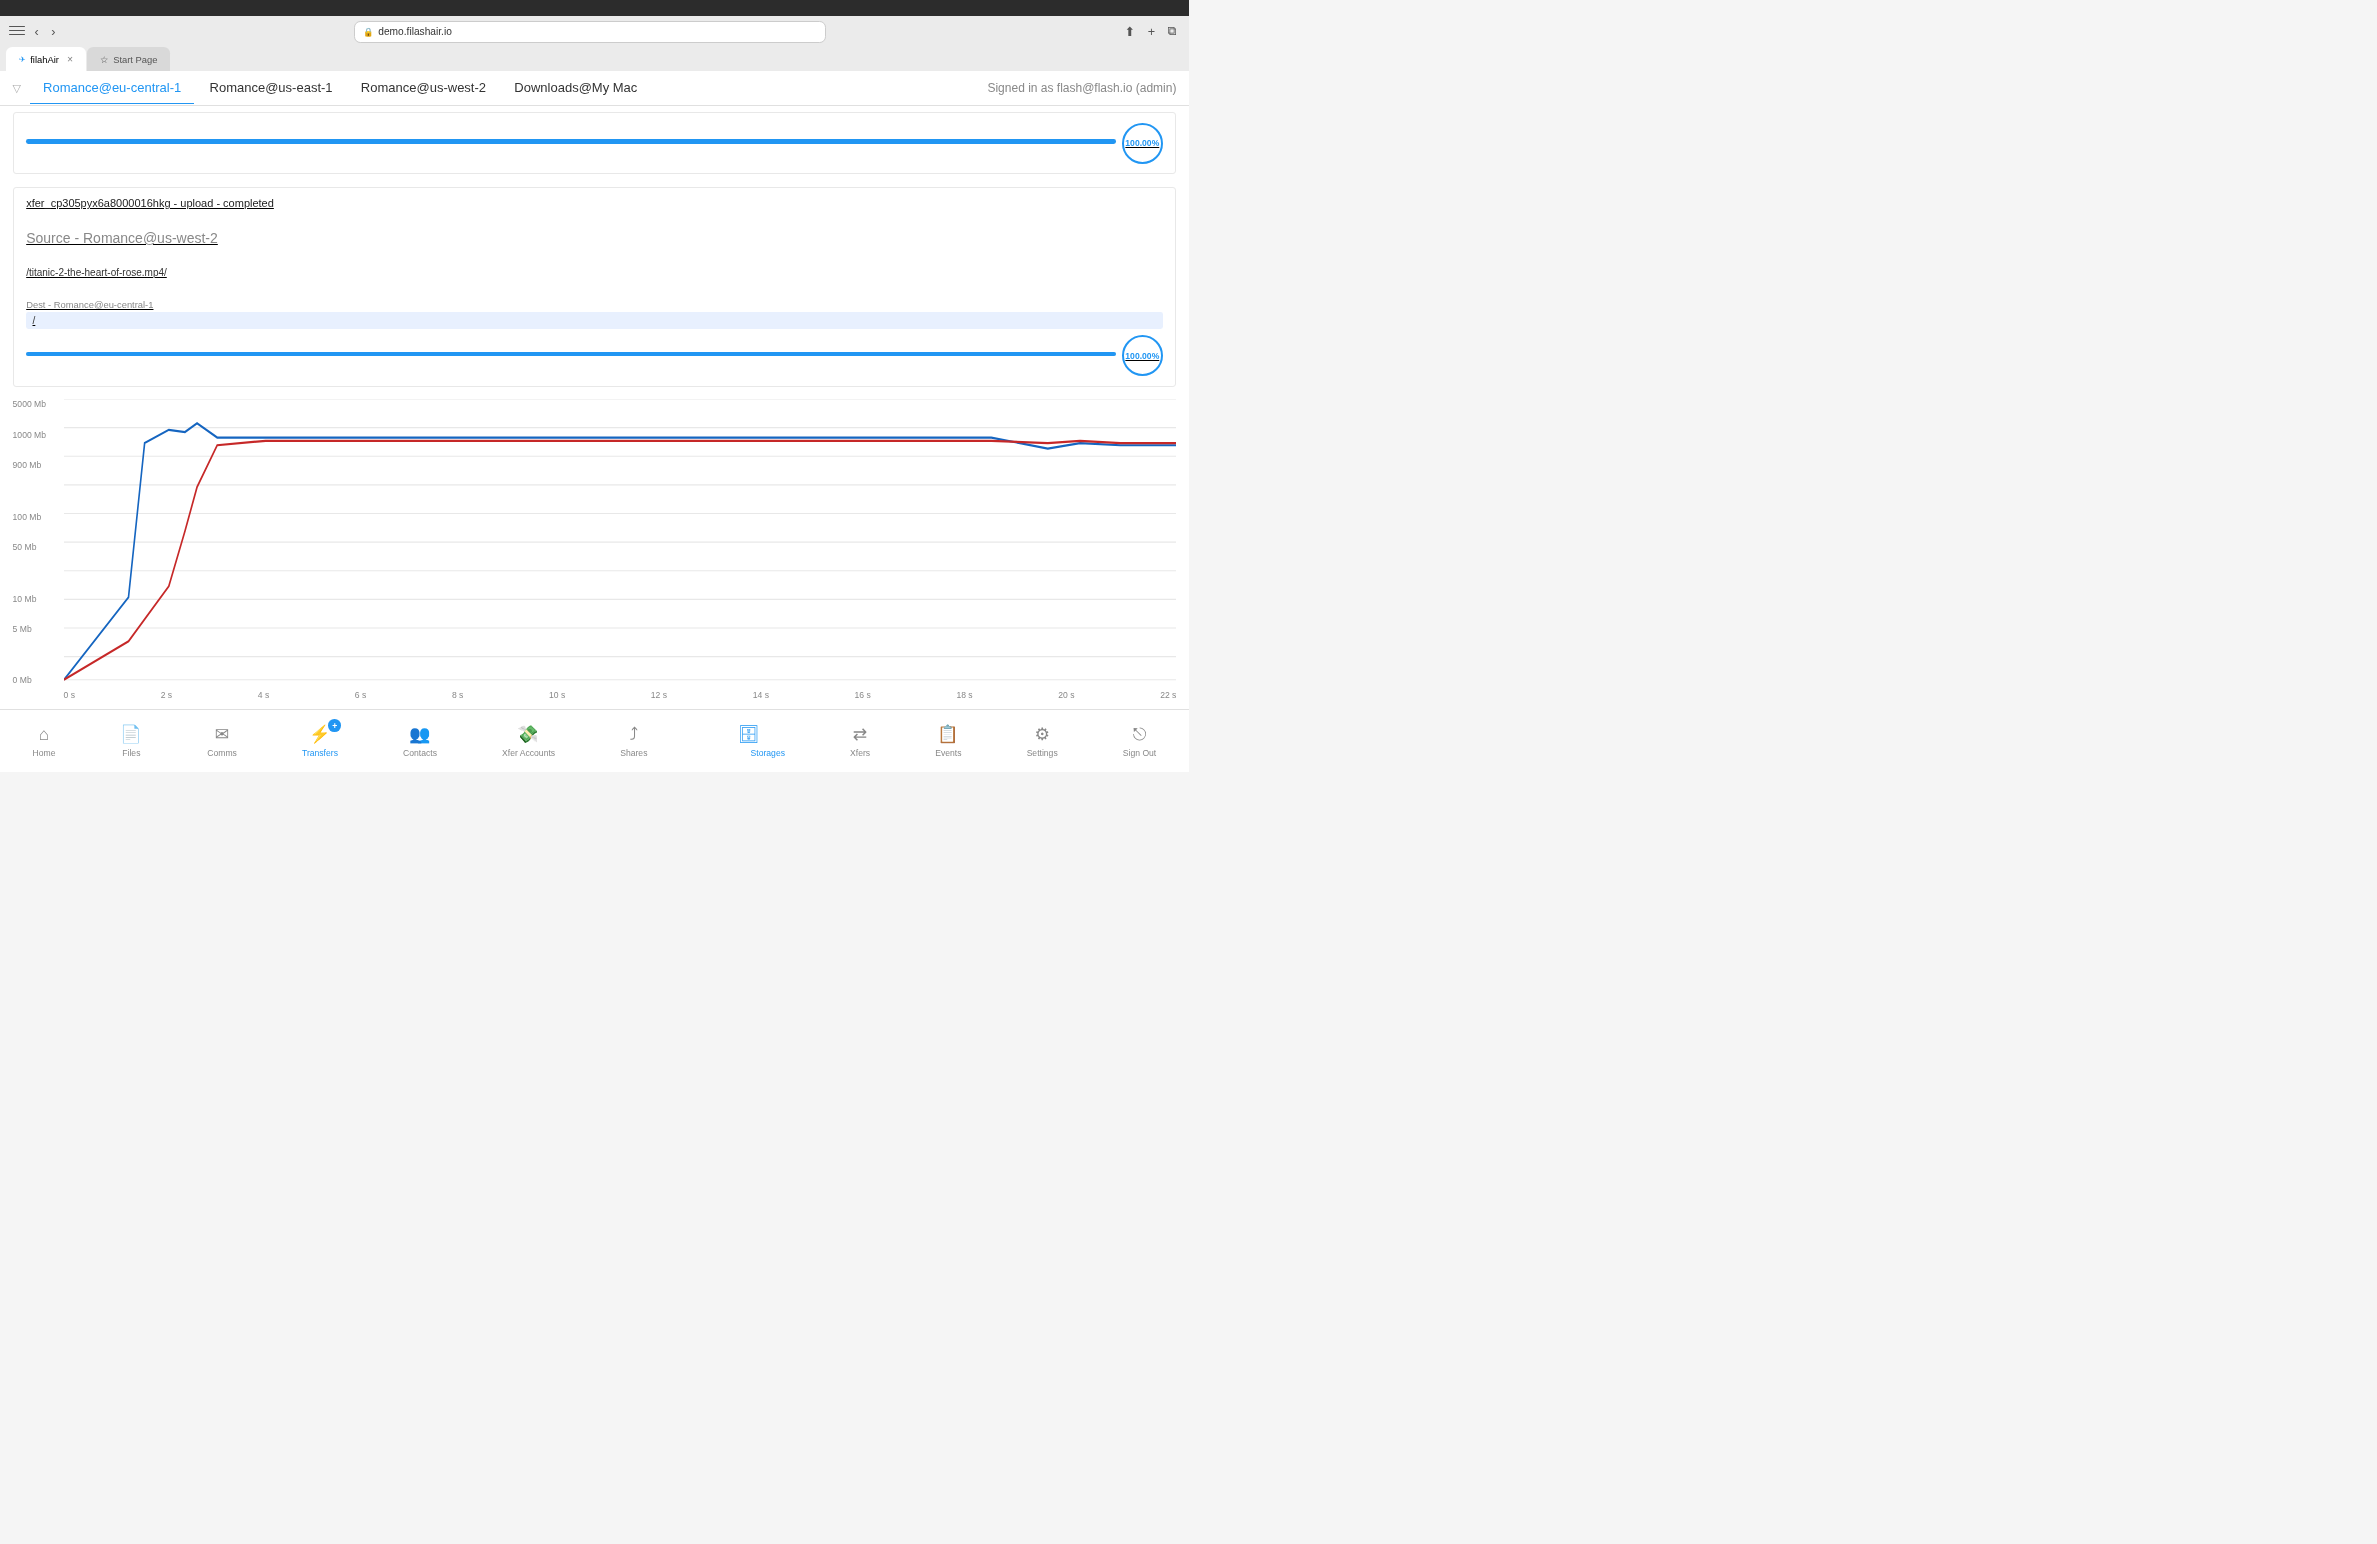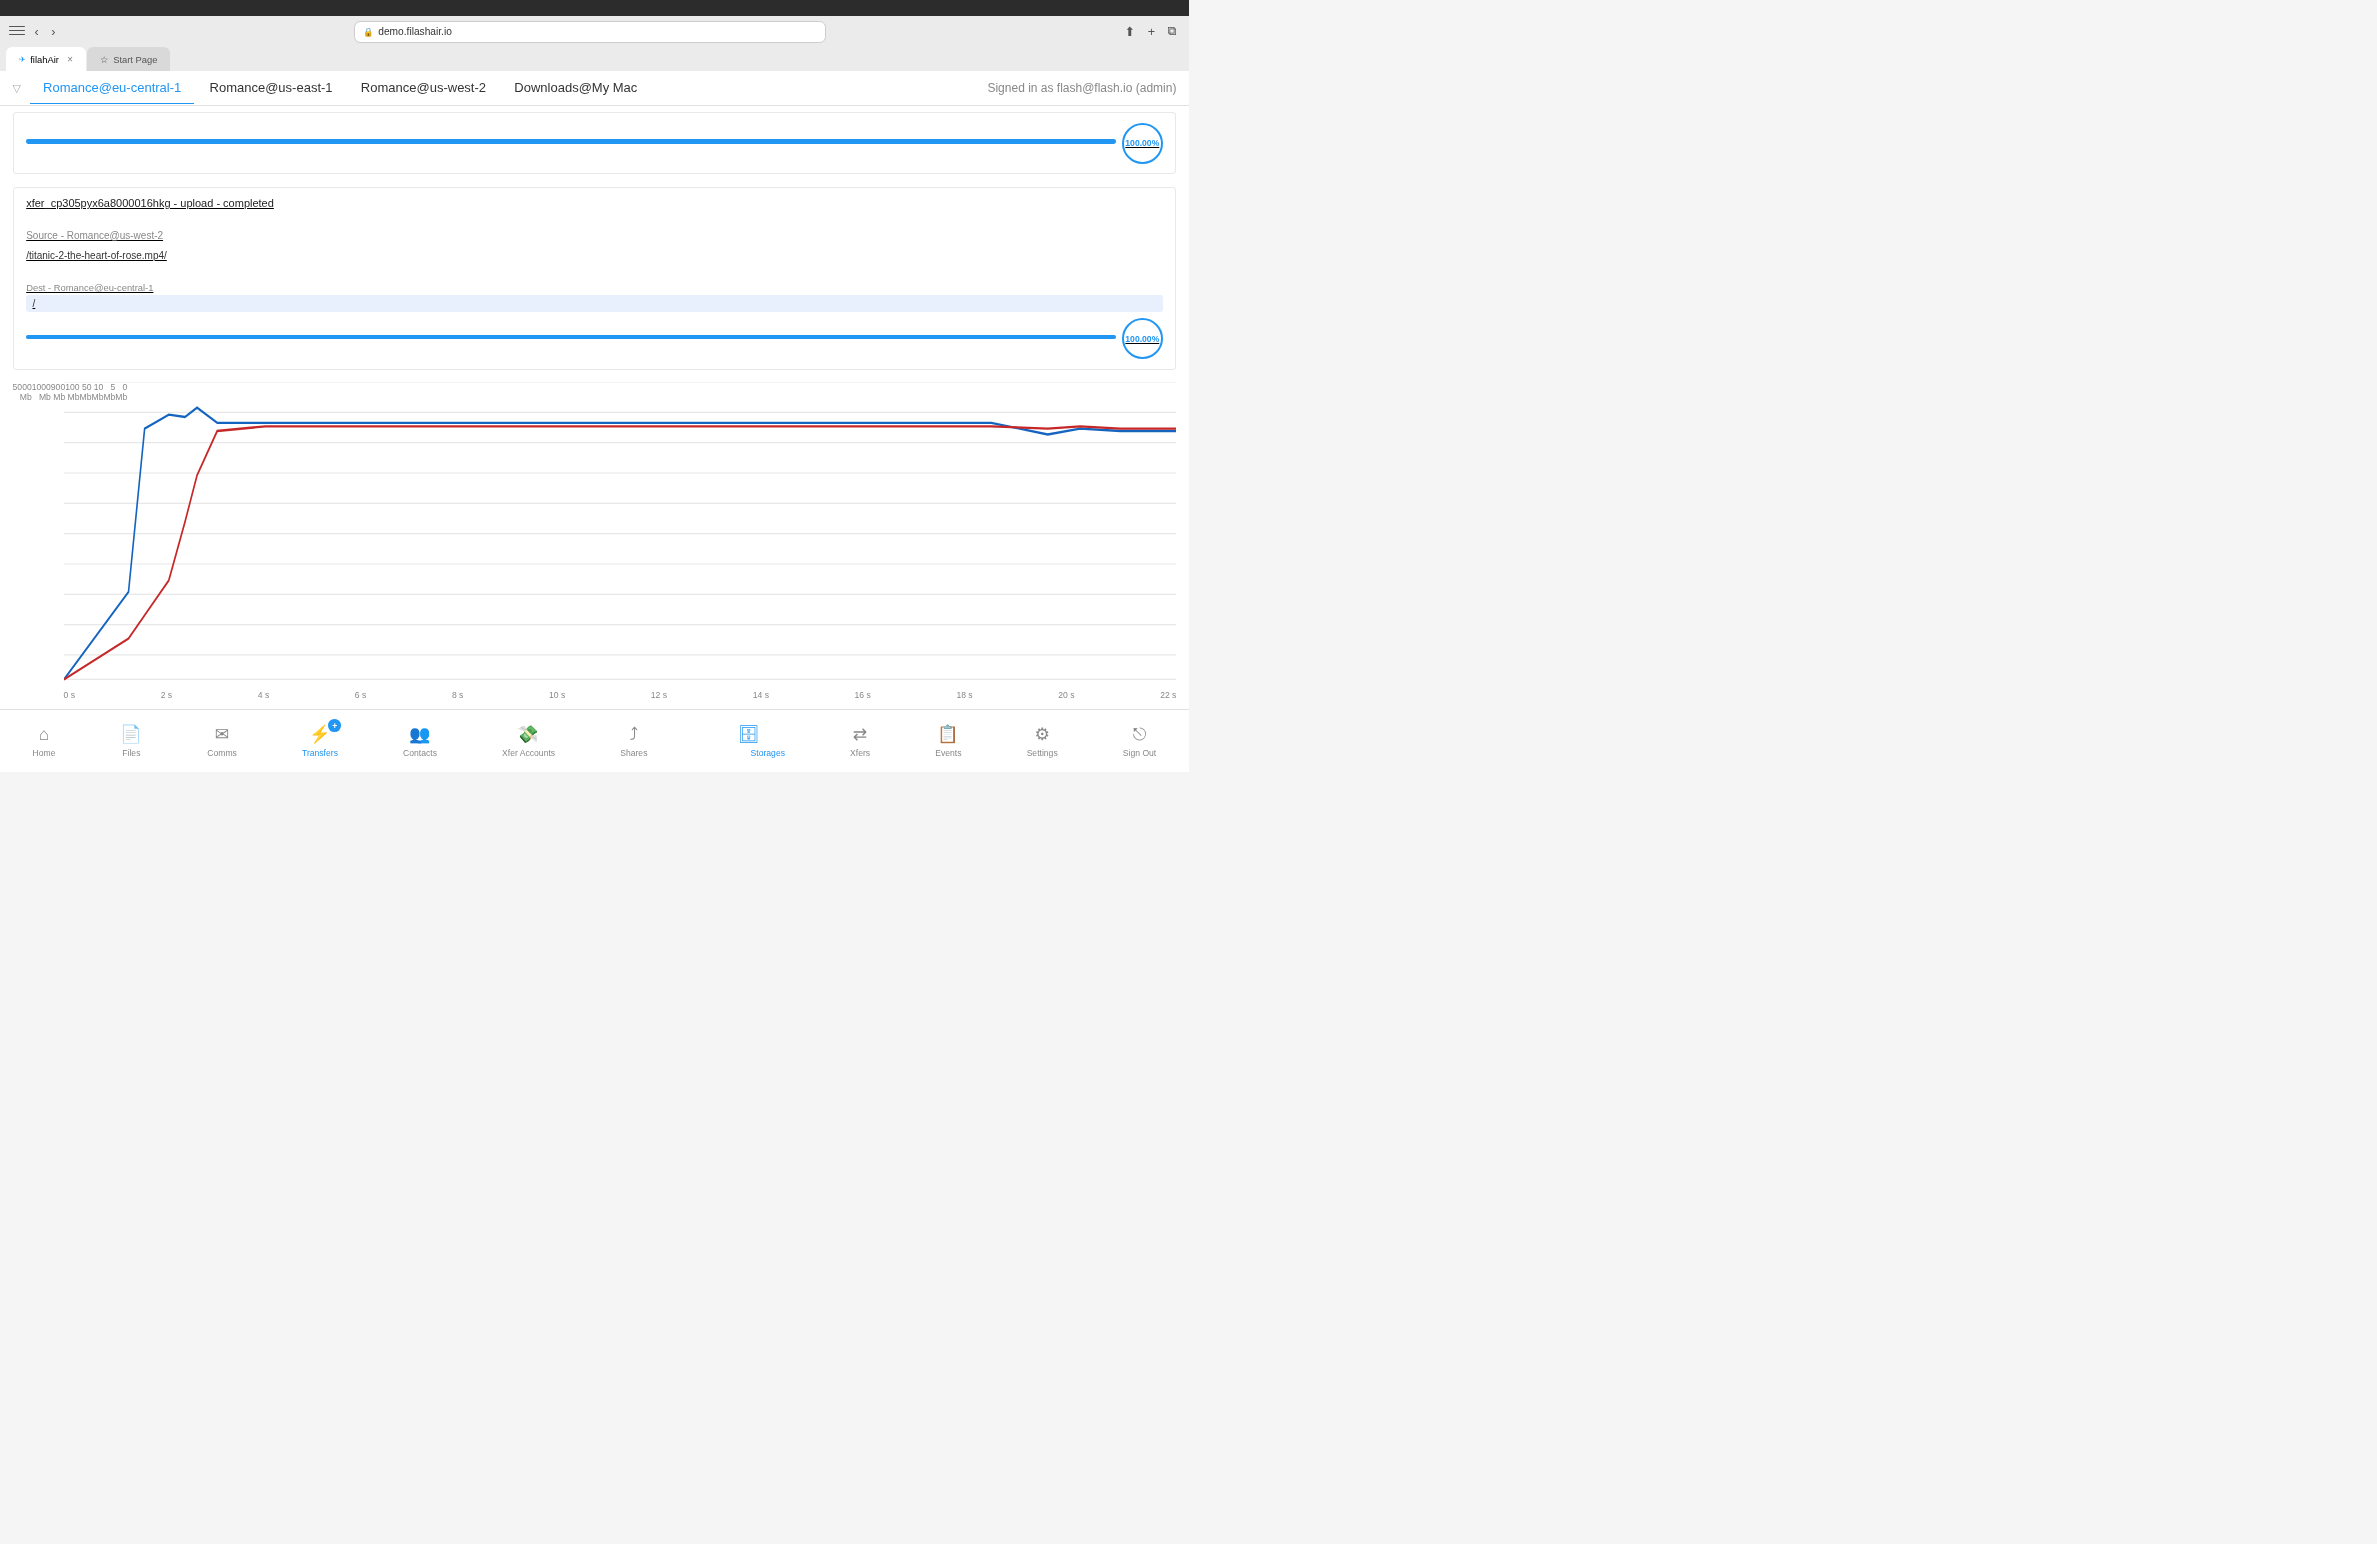--- a/index.html
+++ b/index.html
@@ -142,23 +142,23 @@
       border-radius: 3.1px;
       padding: 9.4px 12.6px;
     }
     .transfer-title {
       font-size: 11px;
       font-weight: 500;
       color: #222;
       margin-bottom: 21px;
     }
     .transfer-source {
-      font-size: 10px;
-      color: #888;
-      margin-bottom: 9px;
+      font-size: 14px;
+      color: #888;
+      margin-bottom: 21px;
     }
     .transfer-path {
       font-size: 10px;
       color: #333;
       margin-bottom: 21px;
     }
     .transfer-dest-label {
       font-size: 9.4px;
       color: #888;
       margin-bottom: 1.6px;
@@ -214,25 +214,25 @@
       min-height: 204px;
       position: relative;
     }
     .chart-y-labels {
       position: absolute;
       left: 0;
       top: 0;
       bottom: 23.6px;
       width: 51px;
       display: flex;
-      flex-direction: row;
+      flex-direction: column;
       justify-content: space-between;
       font-size: 8.6px;
       color: #888;
-      text-align: right;
+      text-align: left;
       padding-right: 4.7px;
     }
     .chart-inner {
       position: absolute;
       left: 51px;
       right: 0;
       top: 0;
       bottom: 23.6px;
     }
     .chart-x-labels {

